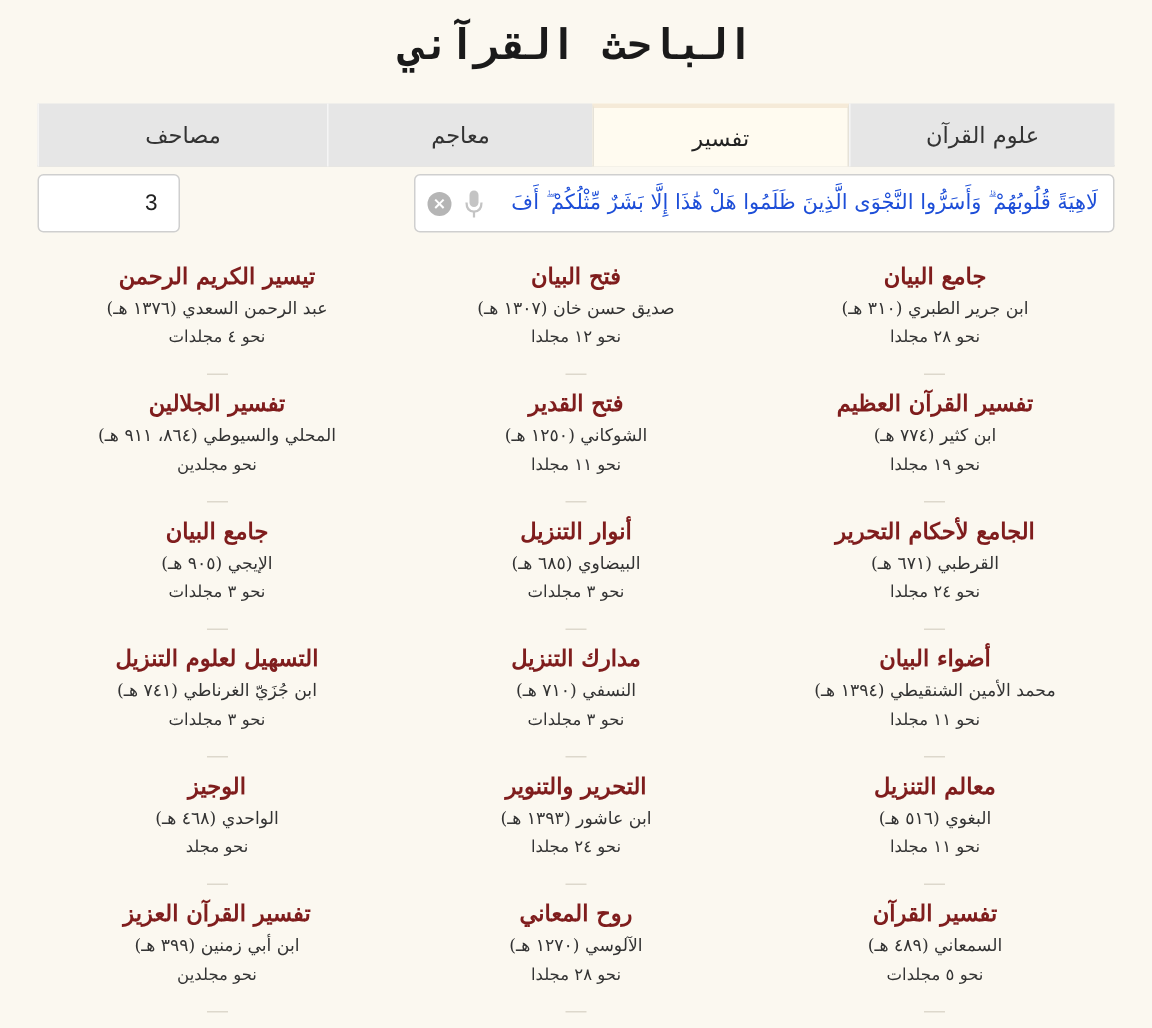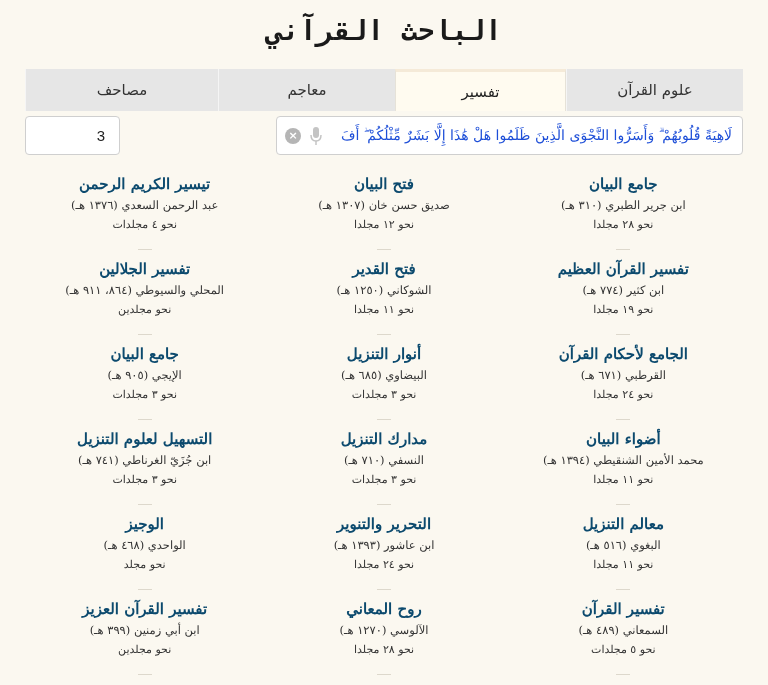--- a/index.html
+++ b/index.html
@@ -83,21 +83,21 @@
     .book {
       height: 85px; text-align: center; direction: rtl;
       padding-top: 8px; position: relative;
     }
     .book::after {
       content: ""; position: absolute; bottom: 0; left: 50%;
       width: 14px; margin-left: -7px; border-top: 1px solid #ddd8cc;
     }
     .book-title {
       font-family: "DejaVu Serif", serif; font-weight: bold;
-      font-size: 15px; line-height: 22px; color: #0c4a6e;
+      font-size: 15px; line-height: 22px; color: #7f1d1d;
     }
     .book-author {
       font-family: "DejaVu Serif", serif; font-size: 11.5px;
       line-height: 20px; color: #333;
     }
     .book-volumes {
       font-family: "DejaVu Serif", serif; font-size: 11px;
       line-height: 20px; color: #333;
     }
   </style>
@@ -156,21 +156,21 @@
       <div class="book-author">الشوكاني (١٢٥٠ هـ)</div>
       <div class="book-volumes">نحو ١١ مجلدا</div>
     </div>
     <div class="book">
       <div class="book-title">تفسير الجلالين</div>
       <div class="book-author">المحلي والسيوطي (٨٦٤، ٩١١ هـ)</div>
       <div class="book-volumes">نحو مجلدين</div>
     </div>
 
     <div class="book">
-      <div class="book-title">الجامع لأحكام القرآن</div>
+      <div class="book-title">الجامع لأحكام التحرير</div>
       <div class="book-author">القرطبي (٦٧١ هـ)</div>
       <div class="book-volumes">نحو ٢٤ مجلدا</div>
     </div>
     <div class="book">
       <div class="book-title">أنوار التنزيل</div>
       <div class="book-author">البيضاوي (٦٨٥ هـ)</div>
       <div class="book-volumes">نحو ٣ مجلدات</div>
     </div>
     <div class="book">
       <div class="book-title">جامع البيان</div>

